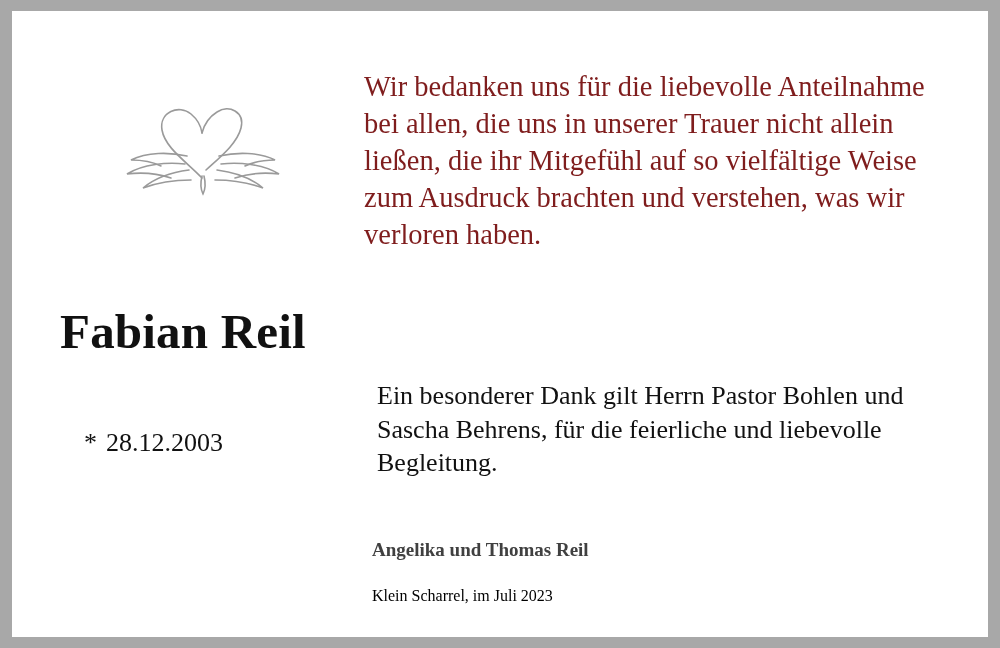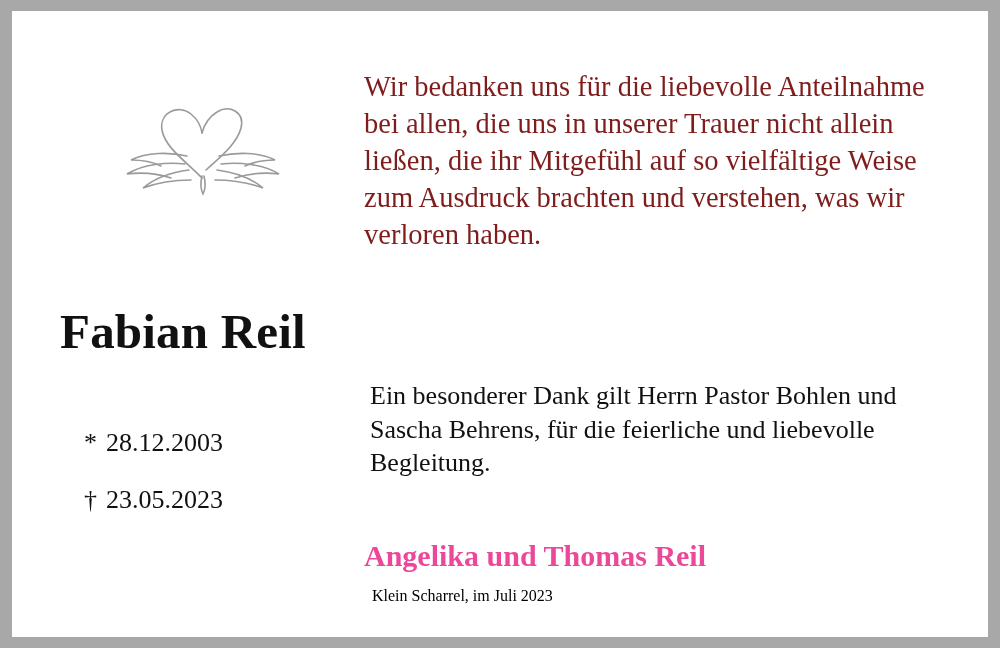--- a/index.html
+++ b/index.html
@@ -82,34 +82,34 @@
     position: absolute;
     left: 0;
     top: 57px;
     width: 585px;
     font-size: 28.5px;
     line-height: 1.30;
     color: #7f1d1d;
   }
   .para-thanks {
     position: absolute;
-    left: 6px;
+    left: 13px;
     top: 368px;
     width: 600px;
     font-size: 26px;
     line-height: 1.29;
     color: #111111;
   }
   .signature {
     position: absolute;
-    left: 0;
+    left: 8px;
     top: 528px;
-    font-size: 30px;
+    font-size: 19px;
     font-weight: bold;
-    color: #ec4899;
+    color: #404040;
     white-space: nowrap;
   }
   .place-date {
     position: absolute;
     left: 8px;
     top: 576px;
     font-size: 16px;
     color: #000000;
     white-space: nowrap;
   }
@@ -141,23 +141,20 @@
           </g>
         </svg>
       </div>
 
       <div class="deceased-name">Fabian Reil</div>
 
       <div class="date-line date-born">
         <span class="date-symbol">*</span><span>28.12.2003</span>
       </div>
 
-      <div class="date-line date-died">
-        <span class="date-symbol">†</span><span>23.05.2023</span>
-      </div>
 
     </div>
 
     <div class="right-col">
       <div class="para-main">Wir bedanken uns für die liebevolle Anteilnahme bei allen, die uns in unserer Trauer nicht allein ließen, die ihr Mitgefühl auf so vielfältige Weise zum Ausdruck brachten und verstehen, was wir verloren haben.</div>
       <div class="para-thanks">Ein besonderer Dank gilt Herrn Pastor Bohlen und Sascha Behrens, für die feierliche und liebevolle Begleitung.</div>
       <div class="signature">Angelika und Thomas Reil</div>
       <div class="place-date">Klein Scharrel, im Juli 2023</div>
     </div>
 

